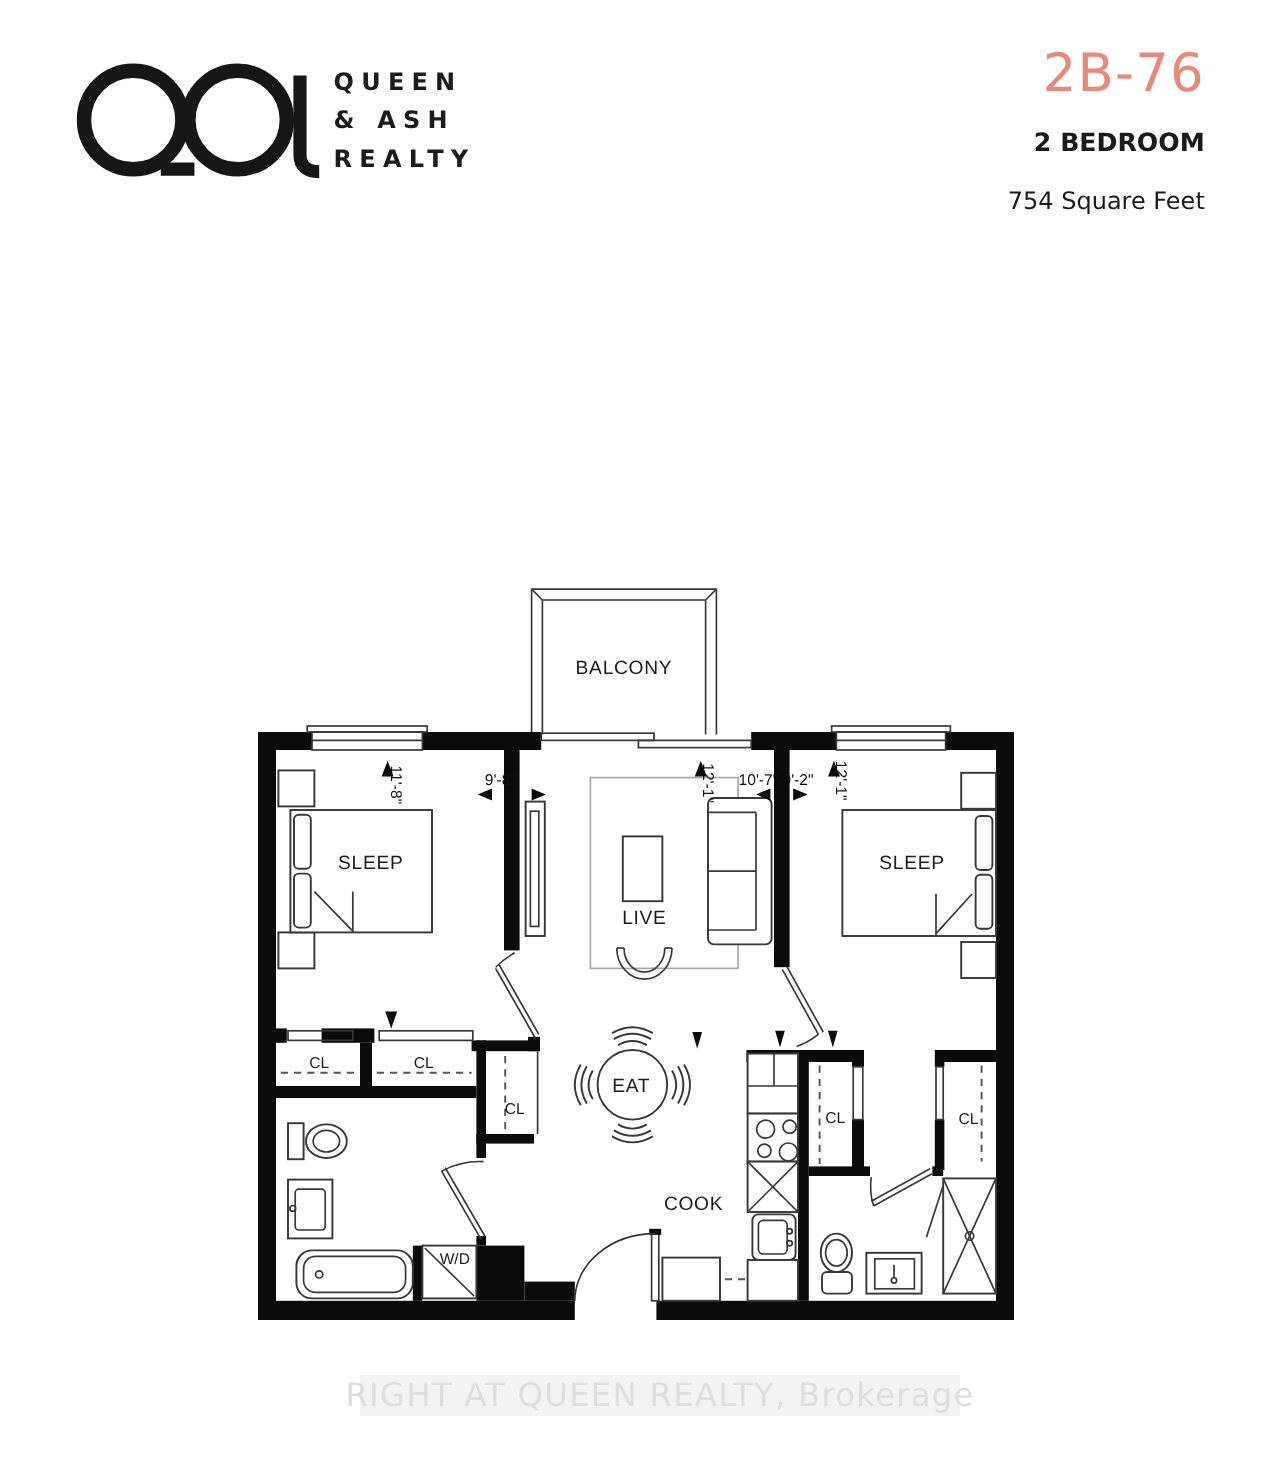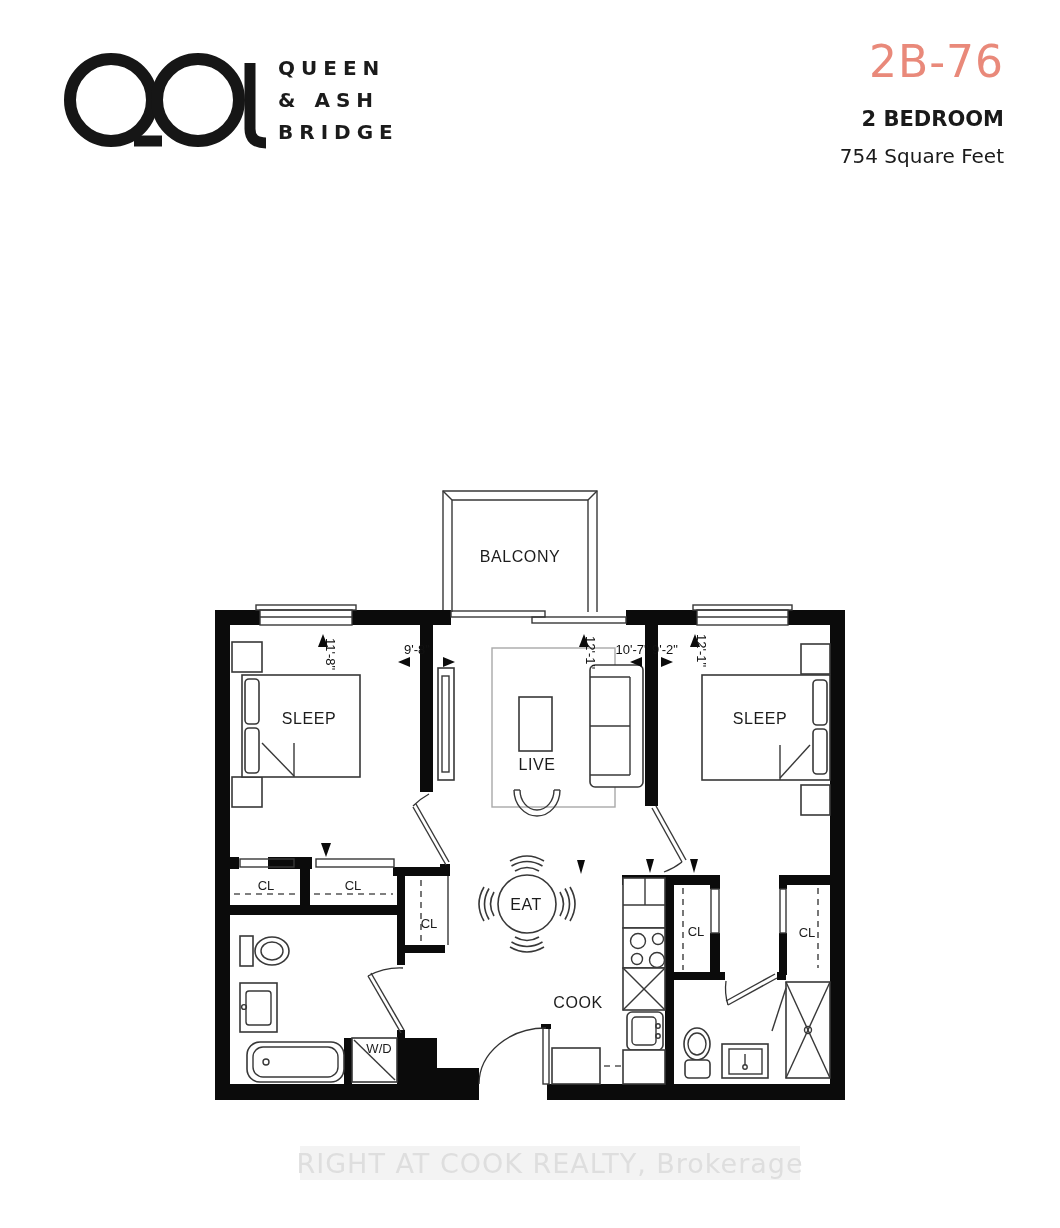--- a/index.html
+++ b/index.html
@@ -5,21 +5,21 @@
   html,body{margin:0;padding:0;background:#ffffff;}
   .page{position:relative;width:1060px;height:1228px;background:#ffffff;overflow:hidden;
         font-family:"DejaVu Sans","Liberation Sans",sans-serif;}
   
   .logo-wrap{position:absolute;left:52px;top:40px;width:220px;height:120px;}
   .brand-text{position:absolute;left:278px;top:52px;color:#1b1b1b;
               font-size:20px;font-weight:700;letter-spacing:6px;line-height:32px;}
   .unit-info{position:absolute;right:56px;top:36px;text-align:right;}
   .unit-code{font-size:44px;font-weight:400;letter-spacing:1px;}
   .unit-type{font-size:21px;font-weight:600;color:#1a1a1a;margin-top:20px;}
-  .unit-area{font-size:20px;font-weight:400;color:#1a1a1a;margin-top:13px;}
+  .unit-area{font-size:20px;font-weight:400;color:#1a1a1a;margin-top:24px;}
   
   .plan-svg{position:absolute;left:0;top:0;}
   .wall{fill:#0b0b0b;stroke:none;}
   .furn{fill:#ffffff;stroke:#383838;stroke-width:1.6;}
   .thin{fill:none;stroke:#383838;stroke-width:1.4;}
   .lite{fill:none;stroke:#a9a9a9;stroke-width:1.4;}
   .dash{fill:none;stroke:#555;stroke-width:1.6;stroke-dasharray:6 5;}
   .arc{fill:none;stroke:#333;stroke-width:1.3;}
   .room-label{font-family:"Liberation Sans",sans-serif;font-size:16px;fill:#1c1c1c;letter-spacing:0.6px;}
   .small-label{font-family:"Liberation Sans",sans-serif;font-size:13px;fill:#1c1c1c;}
@@ -41,21 +41,21 @@
         <circle cx="99" cy="95" r="41" stroke-width="12"></circle>
         <circle cx="186" cy="95" r="41" stroke-width="12"></circle>
         <line x1="122" y1="136" x2="150" y2="136" stroke-width="11"></line>
         <path d="M238,58 L238,124 Q238,138 254,138" stroke-width="11"></path>
       </g>
     </svg>
   </div>
   <div class="brand-text">
     <div>QUEEN</div>
     <div>&amp; ASH</div>
-    <div>BRIDGE</div>
+    <div>REALTY</div>
   </div>
   <div class="unit-info">
     <div class="unit-code" style="color:#E9897A">2B-76</div>
     <div class="unit-type">2 BEDROOM</div>
     <div class="unit-area">754 Square Feet</div>
   </div>
 
   <svg class="plan-svg" width="1060" height="1228" viewBox="0 0 1060 1228">
     <defs>
       <g id="dchair" fill="none" stroke="#383838" stroke-width="1.6">
@@ -281,16 +281,16 @@
       <text class="dim-label" transform="rotate(90 326 638)" x="326" y="638">11'-8"</text>
       <text class="dim-label" text-anchor="middle" x="417" y="654">9'-8"</text>
       <text class="dim-label" transform="rotate(90 586 636)" x="586" y="636">12'-1"</text>
       <text class="dim-label" text-anchor="middle" x="632" y="654">10'-7"</text>
       <text class="dim-label" text-anchor="middle" x="665" y="654">9'-2"</text>
       <text class="dim-label" transform="rotate(90 697 634)" x="697" y="634">12'-1"</text>
     </g>
   </svg>
 
   <div class="watermark">
-    <span>RIGHT AT COOK REALTY, Brokerage</span>
+    <span>RIGHT AT QUEEN REALTY, Brokerage</span>
   </div>
 
 </div>
 
 </body></html>

